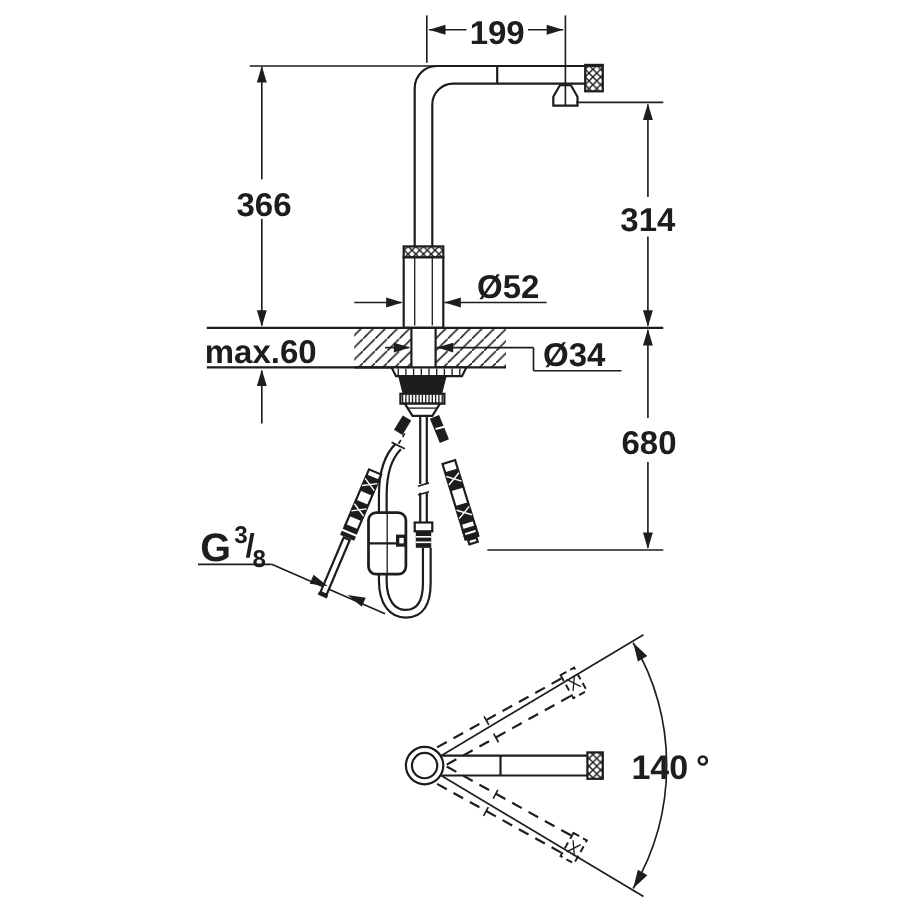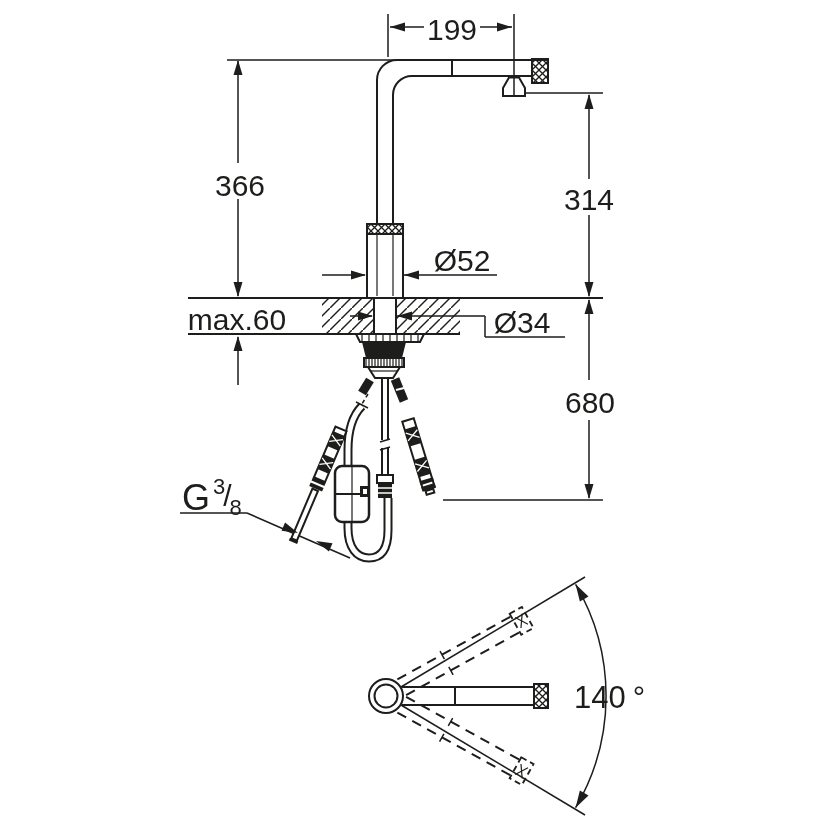--- a/index.html
+++ b/index.html
@@ -1,17 +1,17 @@
 <!DOCTYPE html>
 <html><head>
 <meta charset="utf-8">
 <style>
   html,body{margin:0;padding:0;background:#ffffff;}
   .stage{position:relative;width:816px;height:828px;background:#ffffff;overflow:hidden;
-         font-family:"Liberation Sans",sans-serif;}
+         font-family:"Liberation Sans",sans-serif;font-weight:bold;}
   svg{display:block}
   text{fill:#1d1d1b;font-family:"Liberation Sans",sans-serif;}
   .ln{stroke:#1d1d1b;stroke-width:2;fill:none;}
   .thin{stroke:#1d1d1b;stroke-width:1.5;fill:none;}
   .hair{stroke:#1d1d1b;stroke-width:1.2;fill:none;}
   .ar{fill:#1d1d1b;stroke:none;}
   .wfill{fill:#ffffff;stroke:#1d1d1b;stroke-width:2;}
   .bfill{fill:#1d1d1b;stroke:none;}
   .dash{stroke:#1d1d1b;stroke-width:2;fill:none;stroke-dasharray:10 7;}
 </style>

